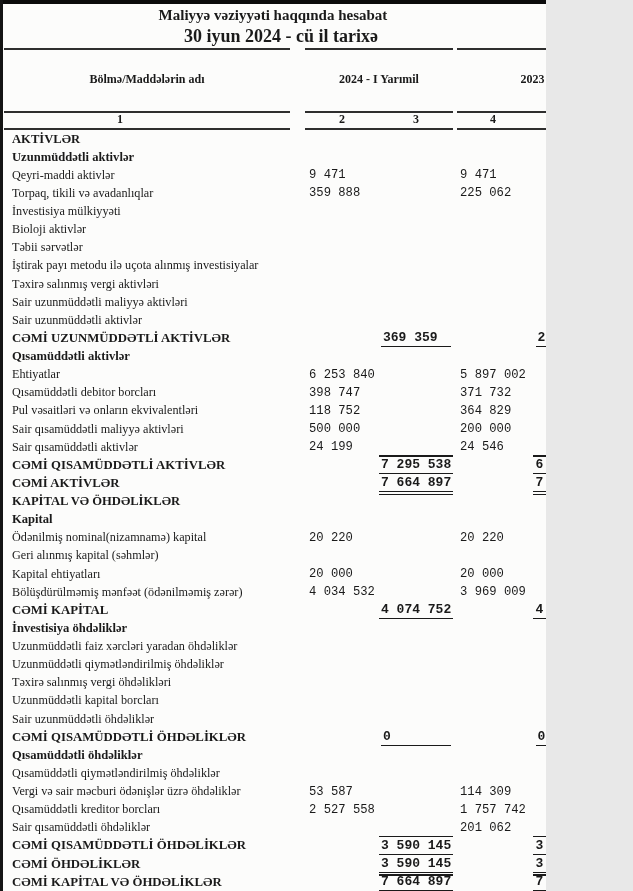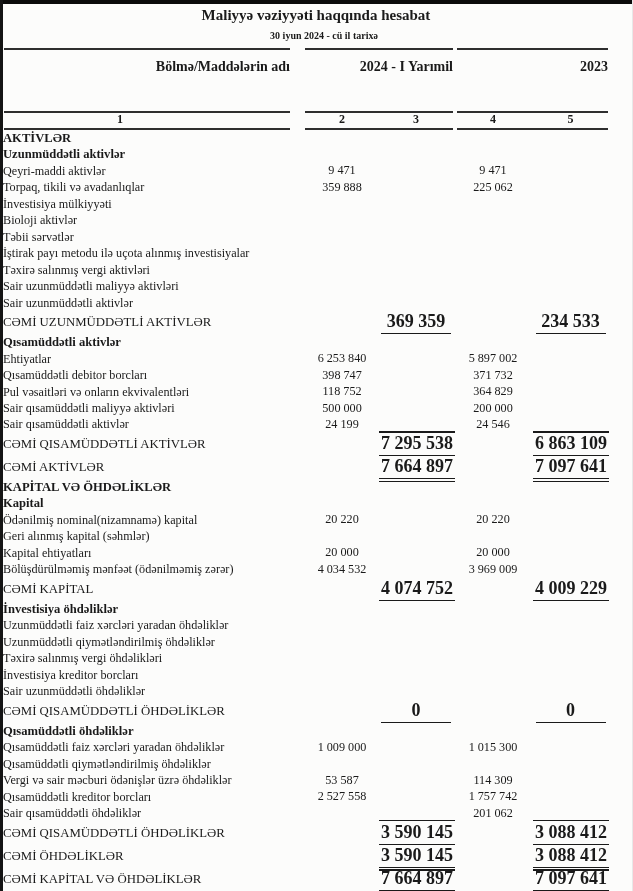--- a/index.html
+++ b/index.html
@@ -3,42 +3,42 @@
 <meta charset="utf-8">
 <style>
   :root{
     --ink:#1a1a1a;
     --line:#2e2e2e;
     --paper:#fcfcfb;
   }
   html,body{margin:0;padding:0;background:#e8e8e8;}
   .page{
     position:relative;
-    width:632px;height:891px;
+    width:546px;height:891px;
     background:var(--paper);
     color:var(--ink);
     font-family:"Liberation Serif","DejaVu Serif",serif;
     overflow:hidden;
   }
   .scan-edge-top{position:absolute;top:0;left:0;right:0;height:4px;background:#0b0b0b;}
   .scan-edge-left{position:absolute;top:0;left:0;width:2.5px;height:100%;background:#141414;}
 
   .titles{position:absolute;top:5px;left:0;right:0;text-align:center;}
   .title-1{font-size:15px;font-weight:bold;line-height:21px;}
-  .title-2{font-size:10px;font-weight:bold;line-height:20px;margin-left:16px;}
+  .title-2{font-size:18px;font-weight:bold;line-height:20px;margin-left:16px;}
 
   .hr{position:absolute;height:1.6px;background:var(--line);}
   .hr.seg-left{left:4px;width:286px;}
   .hr.seg-mid{left:305px;width:148px;}
   .hr.seg-right{left:457px;width:151px;}
   .hr.r1{top:48px;}
   .hr.r2{top:111px;}
   .hr.r3{top:128px;}
 
-  .colhead{position:absolute;top:59px;text-align:right;font-weight:bold;font-size:14px;}
+  .colhead{position:absolute;top:72px;text-align:center;font-weight:bold;font-size:12px;}
   .colhead.name{left:4px;width:286px;}
   .colhead.p1{left:305px;width:148px;}
   .colhead.p2{left:457px;width:151px;}
 
   .colnum{position:absolute;top:112px;text-align:center;font-weight:bold;font-size:12px;height:15px;line-height:15px;}
   .colnum.n1{left:40px;width:160px;}
   .colnum.n2{left:305px;width:74px;}
   .colnum.n3{left:379px;width:74px;}
   .colnum.n4{left:453px;width:80px;}
   .colnum.n5{left:533px;width:75px;}
@@ -47,27 +47,27 @@
     position:absolute;top:130px;left:0;right:0;bottom:0;
     display:flex;flex-direction:column;
   }
   .row{
     flex:1;
     display:grid;
     grid-template-columns:305px 74px 74px 80px 75px;
     align-items:center;
   }
   .cell{white-space:nowrap;}
-  .cell.label{padding-left:3px;font-size:12.2px;overflow:visible;}
+  .cell.label{padding-left:12px;font-size:12.2px;overflow:visible;}
   .cell.val{text-align:center;font-size:12.2px;}
   .row.section .cell.label{font-weight:bold;font-size:12.6px;}
-  .row.total .cell.label{font-weight:normal;font-size:12.8px;}
-  .row.total .cell.val{font-weight:bold;font-size:18px;}
-
-  .num{display:inline-block;min-width:66px;text-align:center;position:relative;padding:0 2px 1px;}
+  .row.total .cell.label{font-weight:bold;font-size:12.8px;}
+  .row.total .cell.val{font-weight:bold;font-size:13px;}
+
+  .num{display:inline-block;min-width:66px;text-align:left;position:relative;padding:0 2px 1px;font-family:Liberation Mono, monospace;}
   .num.u-single{border-bottom:1.7px solid var(--ink);}
   .num.u-double{border-bottom:1.6px solid var(--ink);}
   .num.u-double::after{
     content:"";position:absolute;left:0;right:0;bottom:-4px;height:1.6px;background:var(--ink);
   }
   .num.overline::before{
     content:"";position:absolute;left:0;right:0;top:-2px;height:1.4px;background:var(--ink);
   }
 </style>
 </head>
@@ -316,21 +316,21 @@
         <div class="cell val col5"></div>
       </div>
       <div class="row item">
         <div class="cell label">Təxirə salınmış vergi öhdəlikləri</div>
         <div class="cell val col2"></div>
         <div class="cell val col3"></div>
         <div class="cell val col4"></div>
         <div class="cell val col5"></div>
       </div>
       <div class="row item">
-        <div class="cell label">İnvestisiya kreditor borcları</div>
+        <div class="cell label">Uzunmüddətli kapital borcları</div>
         <div class="cell val col2"></div>
         <div class="cell val col3"></div>
         <div class="cell val col4"></div>
         <div class="cell val col5"></div>
       </div>
       <div class="row item">
         <div class="cell label">Sair uzunmüddətli öhdəliklər</div>
         <div class="cell val col2"></div>
         <div class="cell val col3"></div>
         <div class="cell val col4"></div>
@@ -341,27 +341,20 @@
         <div class="cell val col2"></div>
         <div class="cell val col3"><span class="num u-single">0</span></div>
         <div class="cell val col4"></div>
         <div class="cell val col5"><span class="num u-single">0</span></div>
       </div>
       <div class="row section">
         <div class="cell label">Qısamüddətli öhdəliklər</div>
         <div class="cell val col2"></div>
         <div class="cell val col3"></div>
         <div class="cell val col4"></div>
-        <div class="cell val col5"></div>
-      </div>
-      <div class="row item">
-        <div class="cell label">Qısamüddətli faiz xərcləri yaradan öhdəliklər</div>
-        <div class="cell val col2"><span class="num">1 009 000</span></div>
-        <div class="cell val col3"></div>
-        <div class="cell val col4"><span class="num">1 015 300</span></div>
         <div class="cell val col5"></div>
       </div>
       <div class="row item">
         <div class="cell label">Qısamüddətli qiymətləndirilmiş öhdəliklər</div>
         <div class="cell val col2"></div>
         <div class="cell val col3"></div>
         <div class="cell val col4"></div>
         <div class="cell val col5"></div>
       </div>
       <div class="row item">

